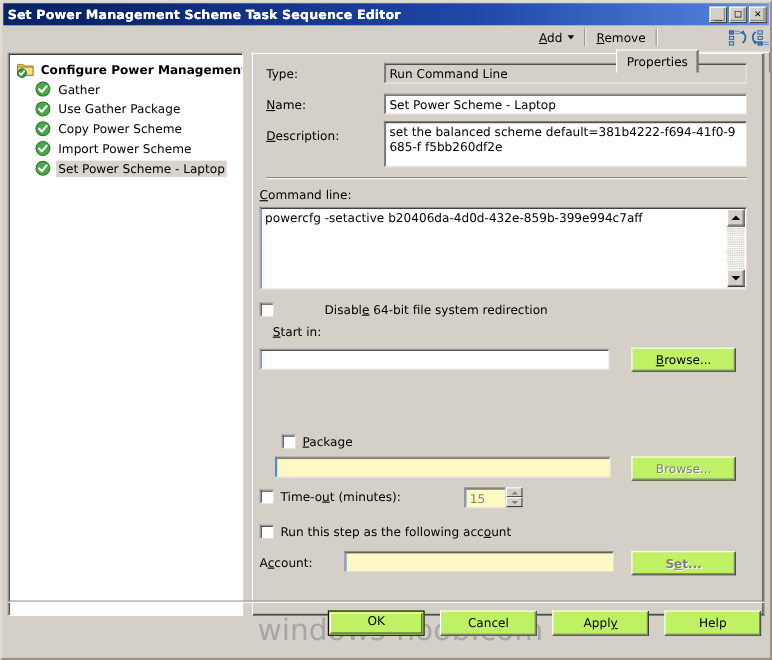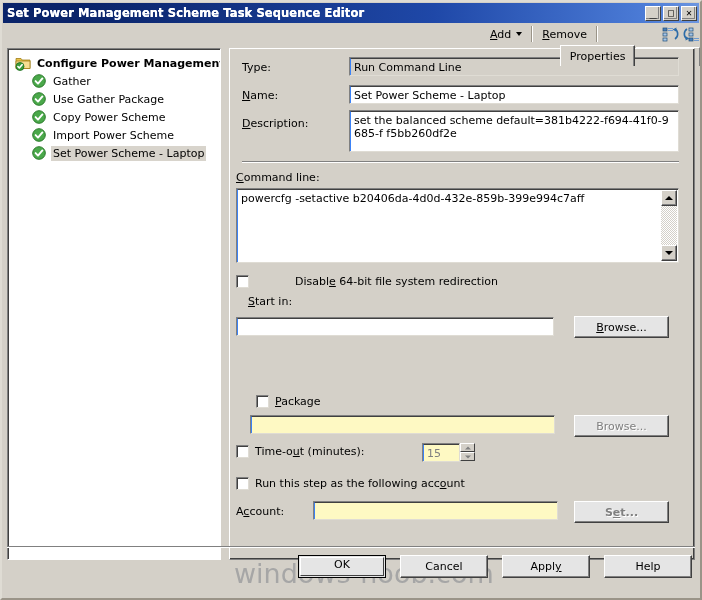--- a/index.html
+++ b/index.html
@@ -218,21 +218,21 @@
     padding: 2px 3px;
     font-size: 11px;
     overflow: hidden;
     line-height: 13px;
   }
   .sunken.readonly > .inner { background: #d4d0c8; }
   .sunken.disabled > .inner { background: #fef9c3; color: #808080; }
 
   
   .btn {
-    background: #e5e5e5;
+    background: #bef264;
     border-top: 1px solid #fff;
     border-left: 1px solid #fff;
     border-right: 1px solid #404040;
     border-bottom: 1px solid #404040;
     position: relative;
     display: flex; align-items: center; justify-content: center;
     font-size: 11px;
     cursor: default;
     user-select: none;
   }

